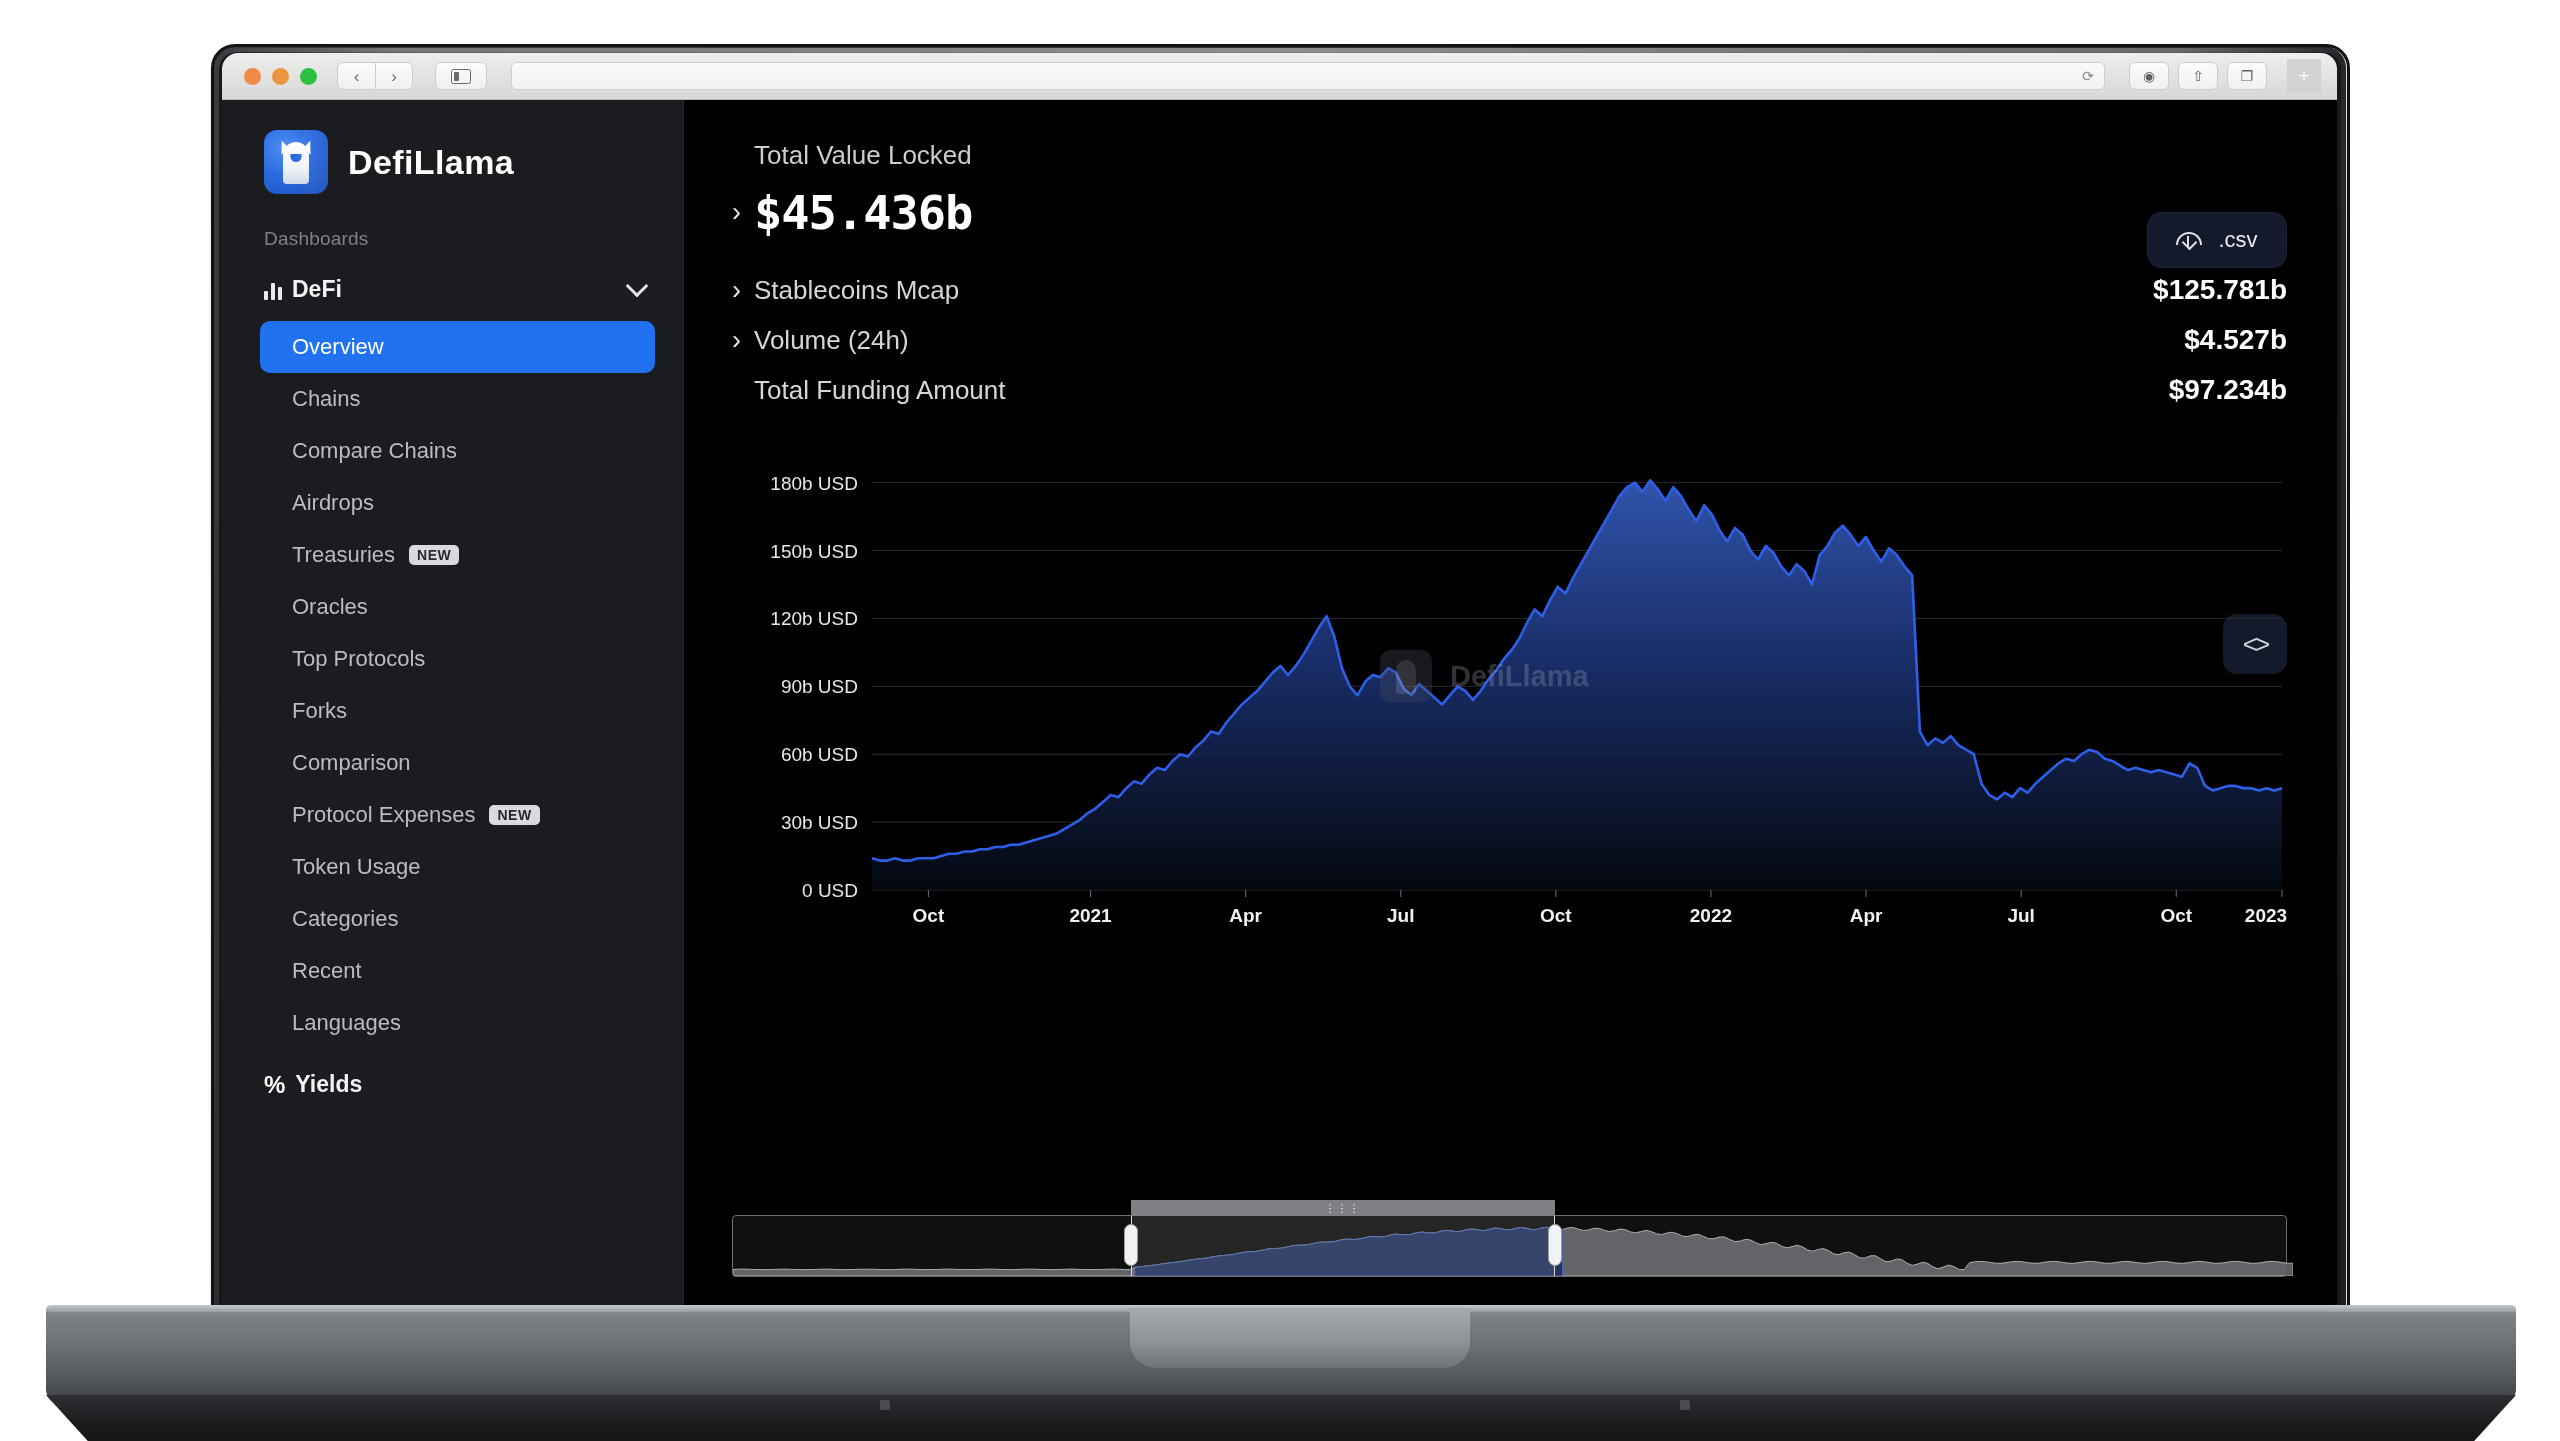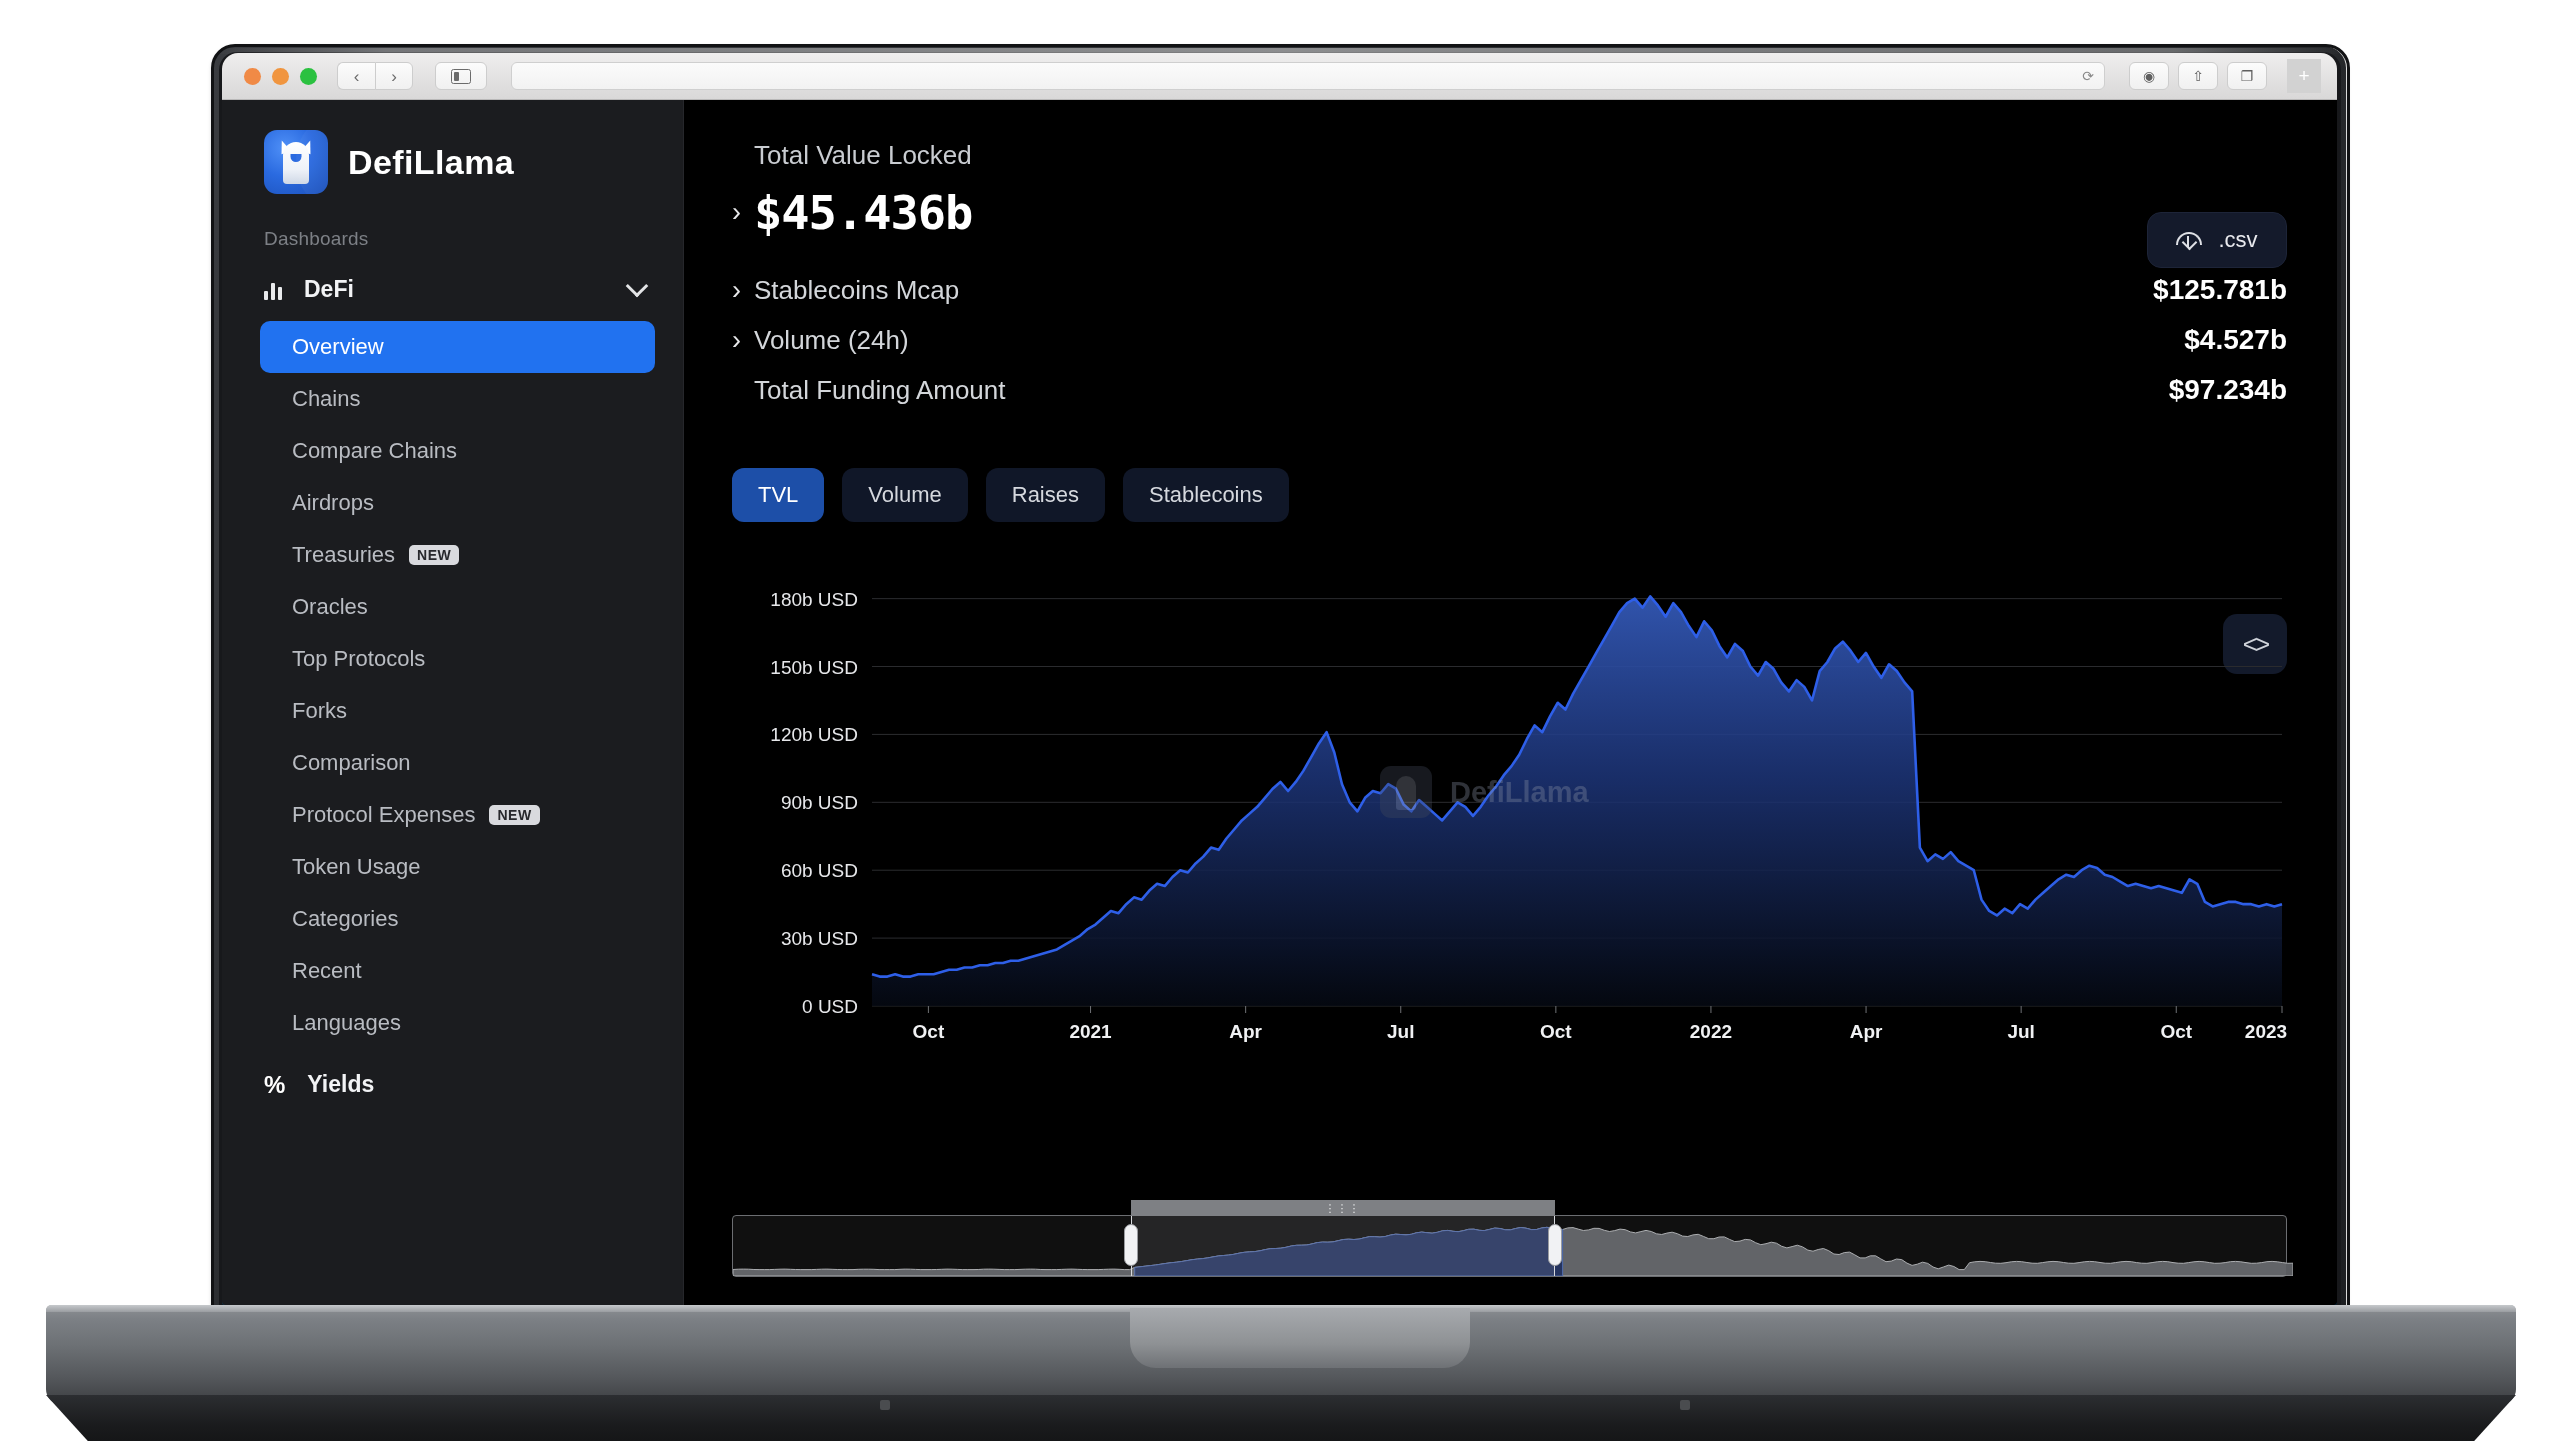--- a/index.html
+++ b/index.html
@@ -189,21 +189,21 @@
     background: rgba(255,255,255,.04);
   }
   #brand-name {
     color: #ffffff; font-size: 34px; font-weight: 700; letter-spacing: .4px;
   }
   #dash-label {
     color: #7d8086; font-size: 19px;
     padding: 34px 0 0 42px; letter-spacing: .2px;
   }
   .sec-head {
-    display: flex; align-items: center; gap: 22px;
+    display: flex; align-items: center; gap: 10px;
     padding: 26px 38px 0 42px;
     color: #f2f3f5; font-size: 23px; font-weight: 700;
   }
   .sec-head .spacer { flex: 1; }
   .bars-icon { display:flex; align-items:flex-end; gap:3px; height:20px; }
   .bars-icon i { display:block; width:4px; background:#e9eaec; border-radius:1px; }
   .bars-icon i:nth-child(1){ height:9px;}
   .bars-icon i:nth-child(2){ height:17px;}
   .bars-icon i:nth-child(3){ height:13px;}
   .chev { width:16px; height:16px; border-right:3px solid #e3e4e6; border-bottom:3px solid #e3e4e6; transform: rotate(45deg); margin-top:-7px; }
@@ -499,34 +499,20 @@
               <span class="caret">›</span>
               <span class="label">Volume (24h)</span>
               <span class="val">$4.527b</span>
             </div>
             <div class="stat-row noarrow">
               <span class="label">Total Funding Amount</span>
               <span class="val">$97.234b</span>
             </div>
           </div>
 
-        <div id="tabs">
-            <div class="tab active">
-              <span>TVL</span>
-            </div>
-            <div class="tab">
-              <span>Volume</span>
-            </div>
-            <div class="tab">
-              <span>Raises</span>
-            </div>
-            <div class="tab">
-              <span>Stablecoins</span>
-            </div>
-          </div>
 
         <div id="code-btn">
           <span>&lt;&gt;</span>
         </div>
 
         <div id="chart-wrap">
           <svg id="chart-svg" width="1560" height="500" viewBox="0 0 1560 500">
             <defs>
               <linearGradient id="areaGrad" x1="0" y1="0" x2="0" y2="1">
                 <stop offset="0%" stop-color="#3358b5" stop-opacity="0.95"></stop>

